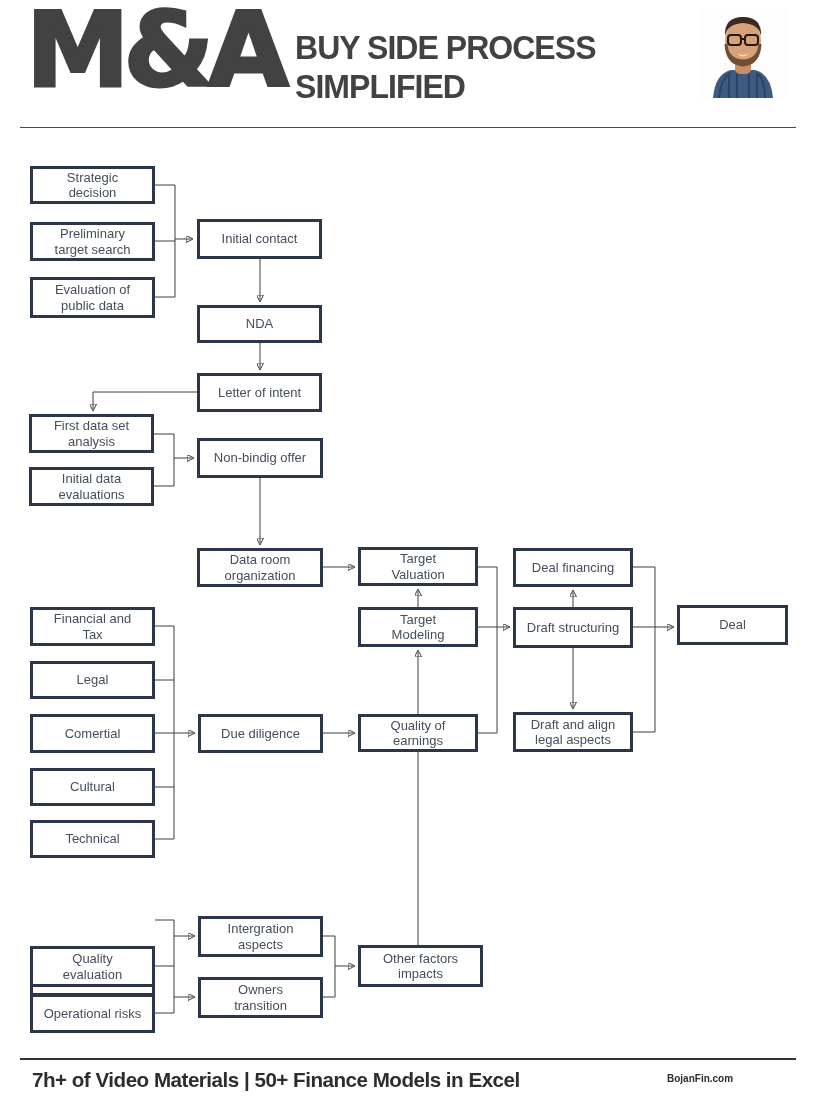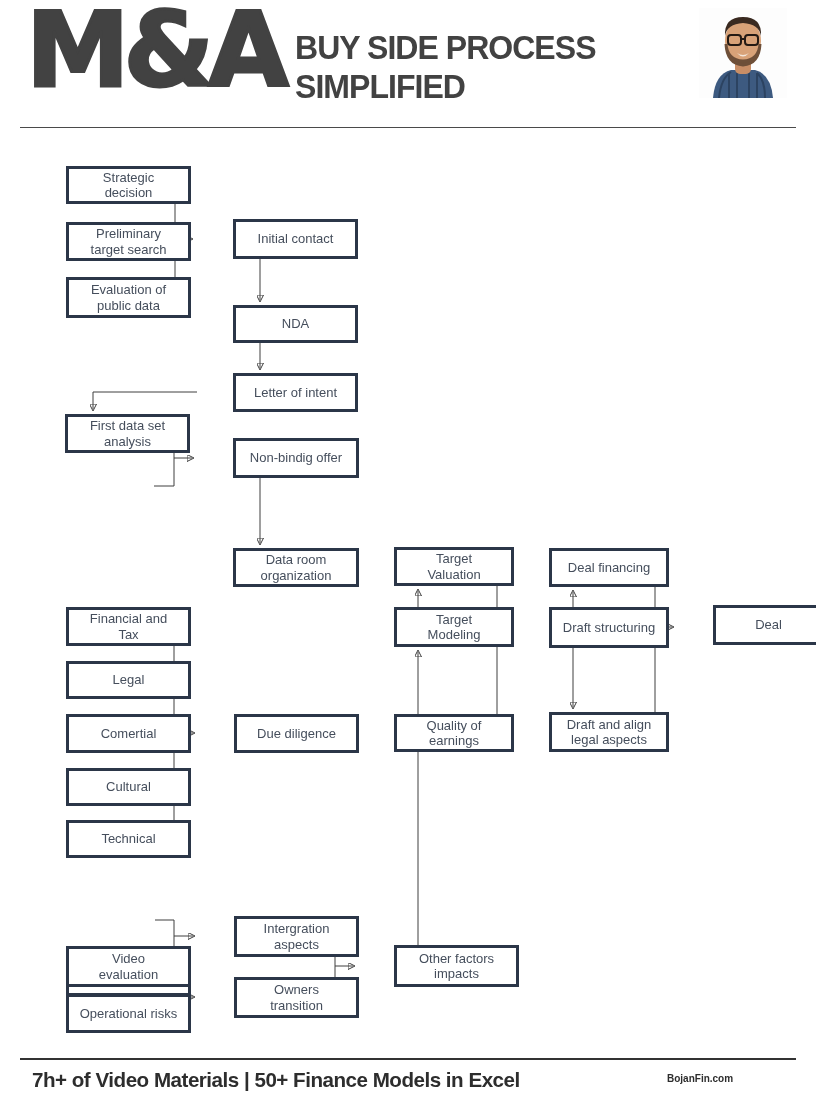--- a/index.html
+++ b/index.html
@@ -17,21 +17,21 @@
          font-family:"Liberation Sans",sans-serif;}
   #avatar{position:absolute;left:699px;top:8px;width:88px;height:90px;}
   .rule{position:absolute;left:20px;width:776px;height:0;}
   #rule-top{top:127px;border-top:1px solid #4a4a4a;}
   #rule-bottom{top:1058px;border-top:2px solid #333;}
 
   
   .node{position:absolute;box-sizing:border-box;border:3px solid var(--box-border,#2b3648);
         background:#fff;display:flex;align-items:center;justify-content:center;
         text-align:center;font-size:13px;line-height:15.5px;
-        color:var(--box-text,#454e5c);white-space:pre-line;margin-left:36px;}
+        color:var(--box-text,#454e5c);white-space:pre-line;}
 
   #connectors{position:absolute;left:0;top:0;pointer-events:none;}
   #connectors path{stroke:var(--connector,#3f3f3f);stroke-width:1;fill:none;}
 
   
   #tagline{position:absolute;left:32px;top:1068px;font-size:21px;font-weight:bold;
            color:#2d2d2d;letter-spacing:-.5px;transform:scaleX(.98);transform-origin:left top;}
   #website{position:absolute;left:667px;top:1073px;font-size:10px;font-weight:bold;color:#2d2d2d;}
 </style>
 </head>
@@ -104,20 +104,22 @@
 decision</div>
   <div class="node" style="left:30px;top:222px;width:125px;height:39px">Preliminary
 target search</div>
   <div class="node" style="left:30px;top:277px;width:125px;height:41px">Evaluation of
 public data</div>
   <div class="node" style="left:197px;top:219px;width:125px;height:40px">Initial contact</div>
   <div class="node" style="left:197px;top:305px;width:125px;height:38px">NDA</div>
   <div class="node" style="left:197px;top:373px;width:125px;height:39px">Letter of intent</div>
   <div class="node" style="left:29px;top:414px;width:125px;height:39px">First data set
 analysis</div>
+  <div class="node" style="left:29px;top:467px;width:125px;height:39px">Initial data
+evaluations</div>
   <div class="node" style="left:197px;top:438px;width:126px;height:40px">Non-bindig offer</div>
   <div class="node" style="left:197px;top:548px;width:126px;height:39px">Data room
 organization</div>
   <div class="node" style="left:358px;top:547px;width:120px;height:39px">Target
 Valuation</div>
   <div class="node" style="left:358px;top:607px;width:120px;height:40px">Target
 Modeling</div>
   <div class="node" style="left:513px;top:548px;width:120px;height:39px">Deal financing</div>
   <div class="node" style="left:513px;top:607px;width:120px;height:41px">Draft structuring</div>
   <div class="node" style="left:513px;top:712px;width:120px;height:40px">Draft and align
@@ -126,21 +128,21 @@
   <div class="node" style="left:30px;top:607px;width:125px;height:39px">Financial and
 Tax</div>
   <div class="node" style="left:30px;top:661px;width:125px;height:38px">Legal</div>
   <div class="node" style="left:30px;top:714px;width:125px;height:39px">Comertial</div>
   <div class="node" style="left:30px;top:768px;width:125px;height:38px">Cultural</div>
   <div class="node" style="left:30px;top:820px;width:125px;height:38px">Technical</div>
   <div class="node" style="left:198px;top:714px;width:125px;height:39px">Due diligence</div>
   <div class="node" style="left:358px;top:714px;width:120px;height:38px">Quality of
 earnings</div>
   <div class="node" style="left:30px;top:948px;width:125px;height:48px">ESG</div>
-  <div class="node" style="left:30px;top:946px;width:125px;height:41px">Video
+  <div class="node" style="left:30px;top:946px;width:125px;height:41px">Quality
 evaluation</div>
   <div class="node" style="left:30px;top:994px;width:125px;height:39px">Operational risks</div>
   <div class="node" style="left:198px;top:916px;width:125px;height:41px">Intergration
 aspects</div>
   <div class="node" style="left:198px;top:977px;width:125px;height:41px">Owners
 transition</div>
   <div class="node" style="left:358px;top:945px;width:125px;height:42px">Other factors
 impacts</div>
 
   <div id="rule-bottom" class="rule"></div>

